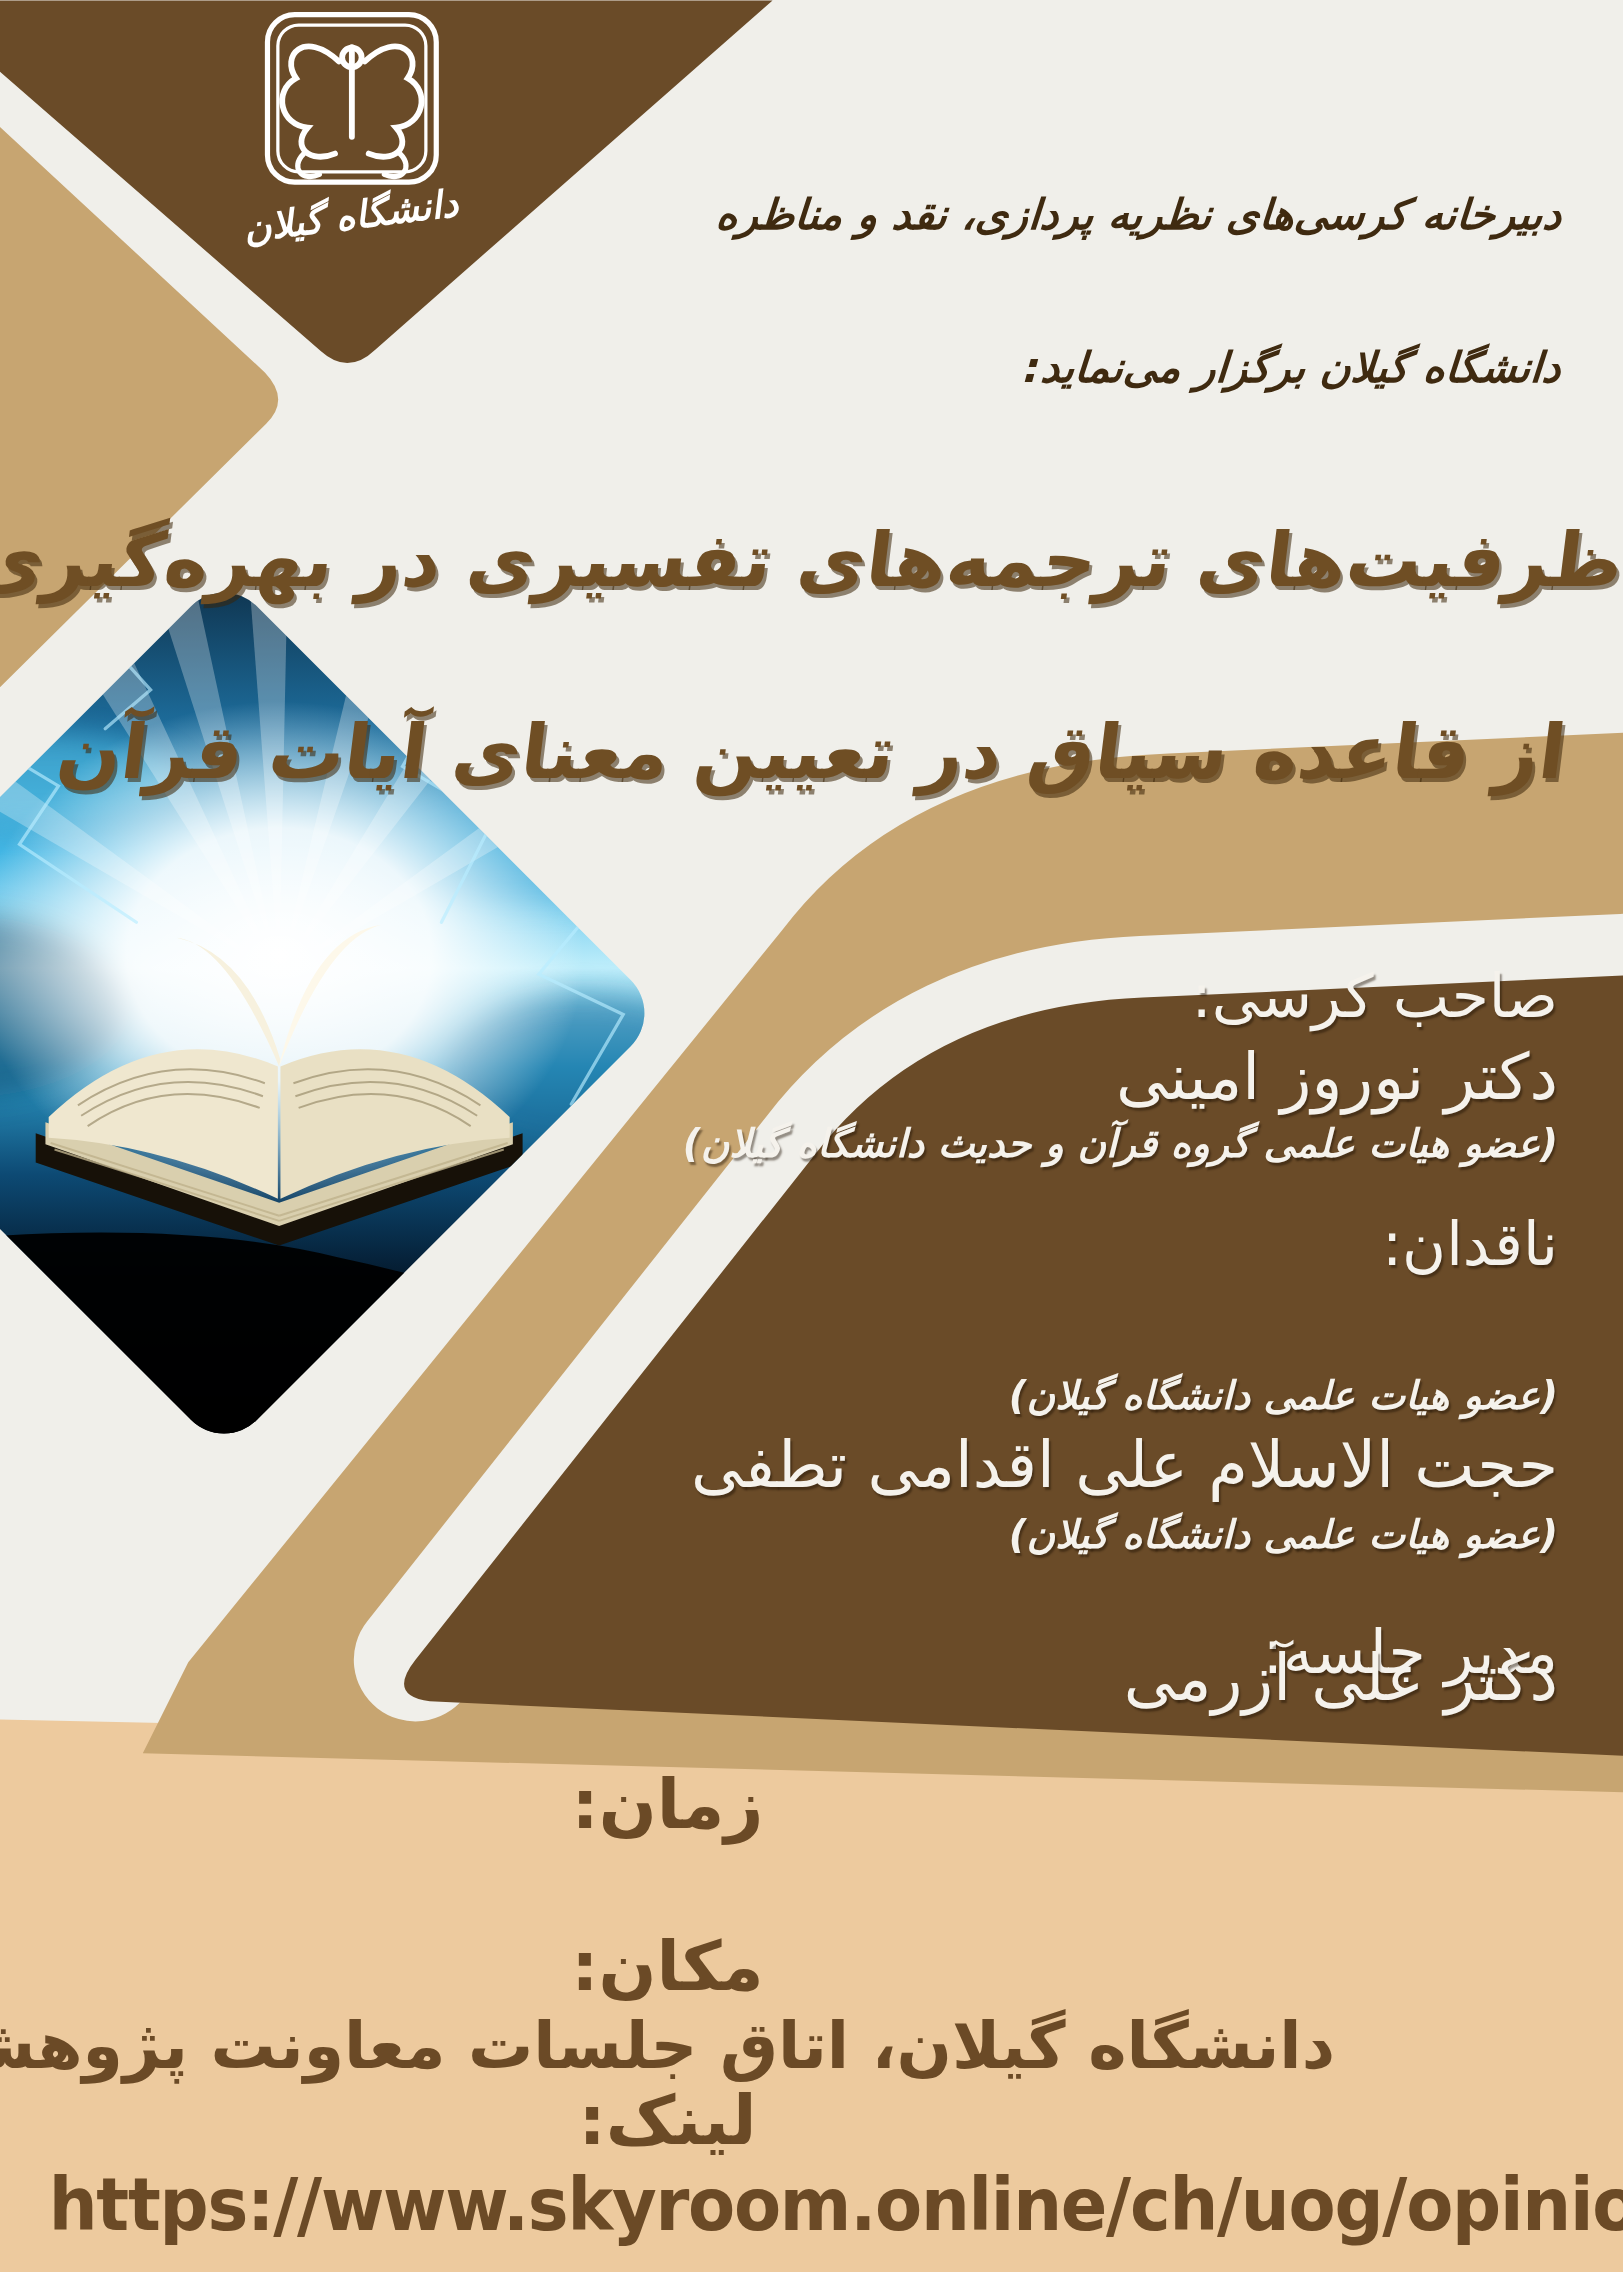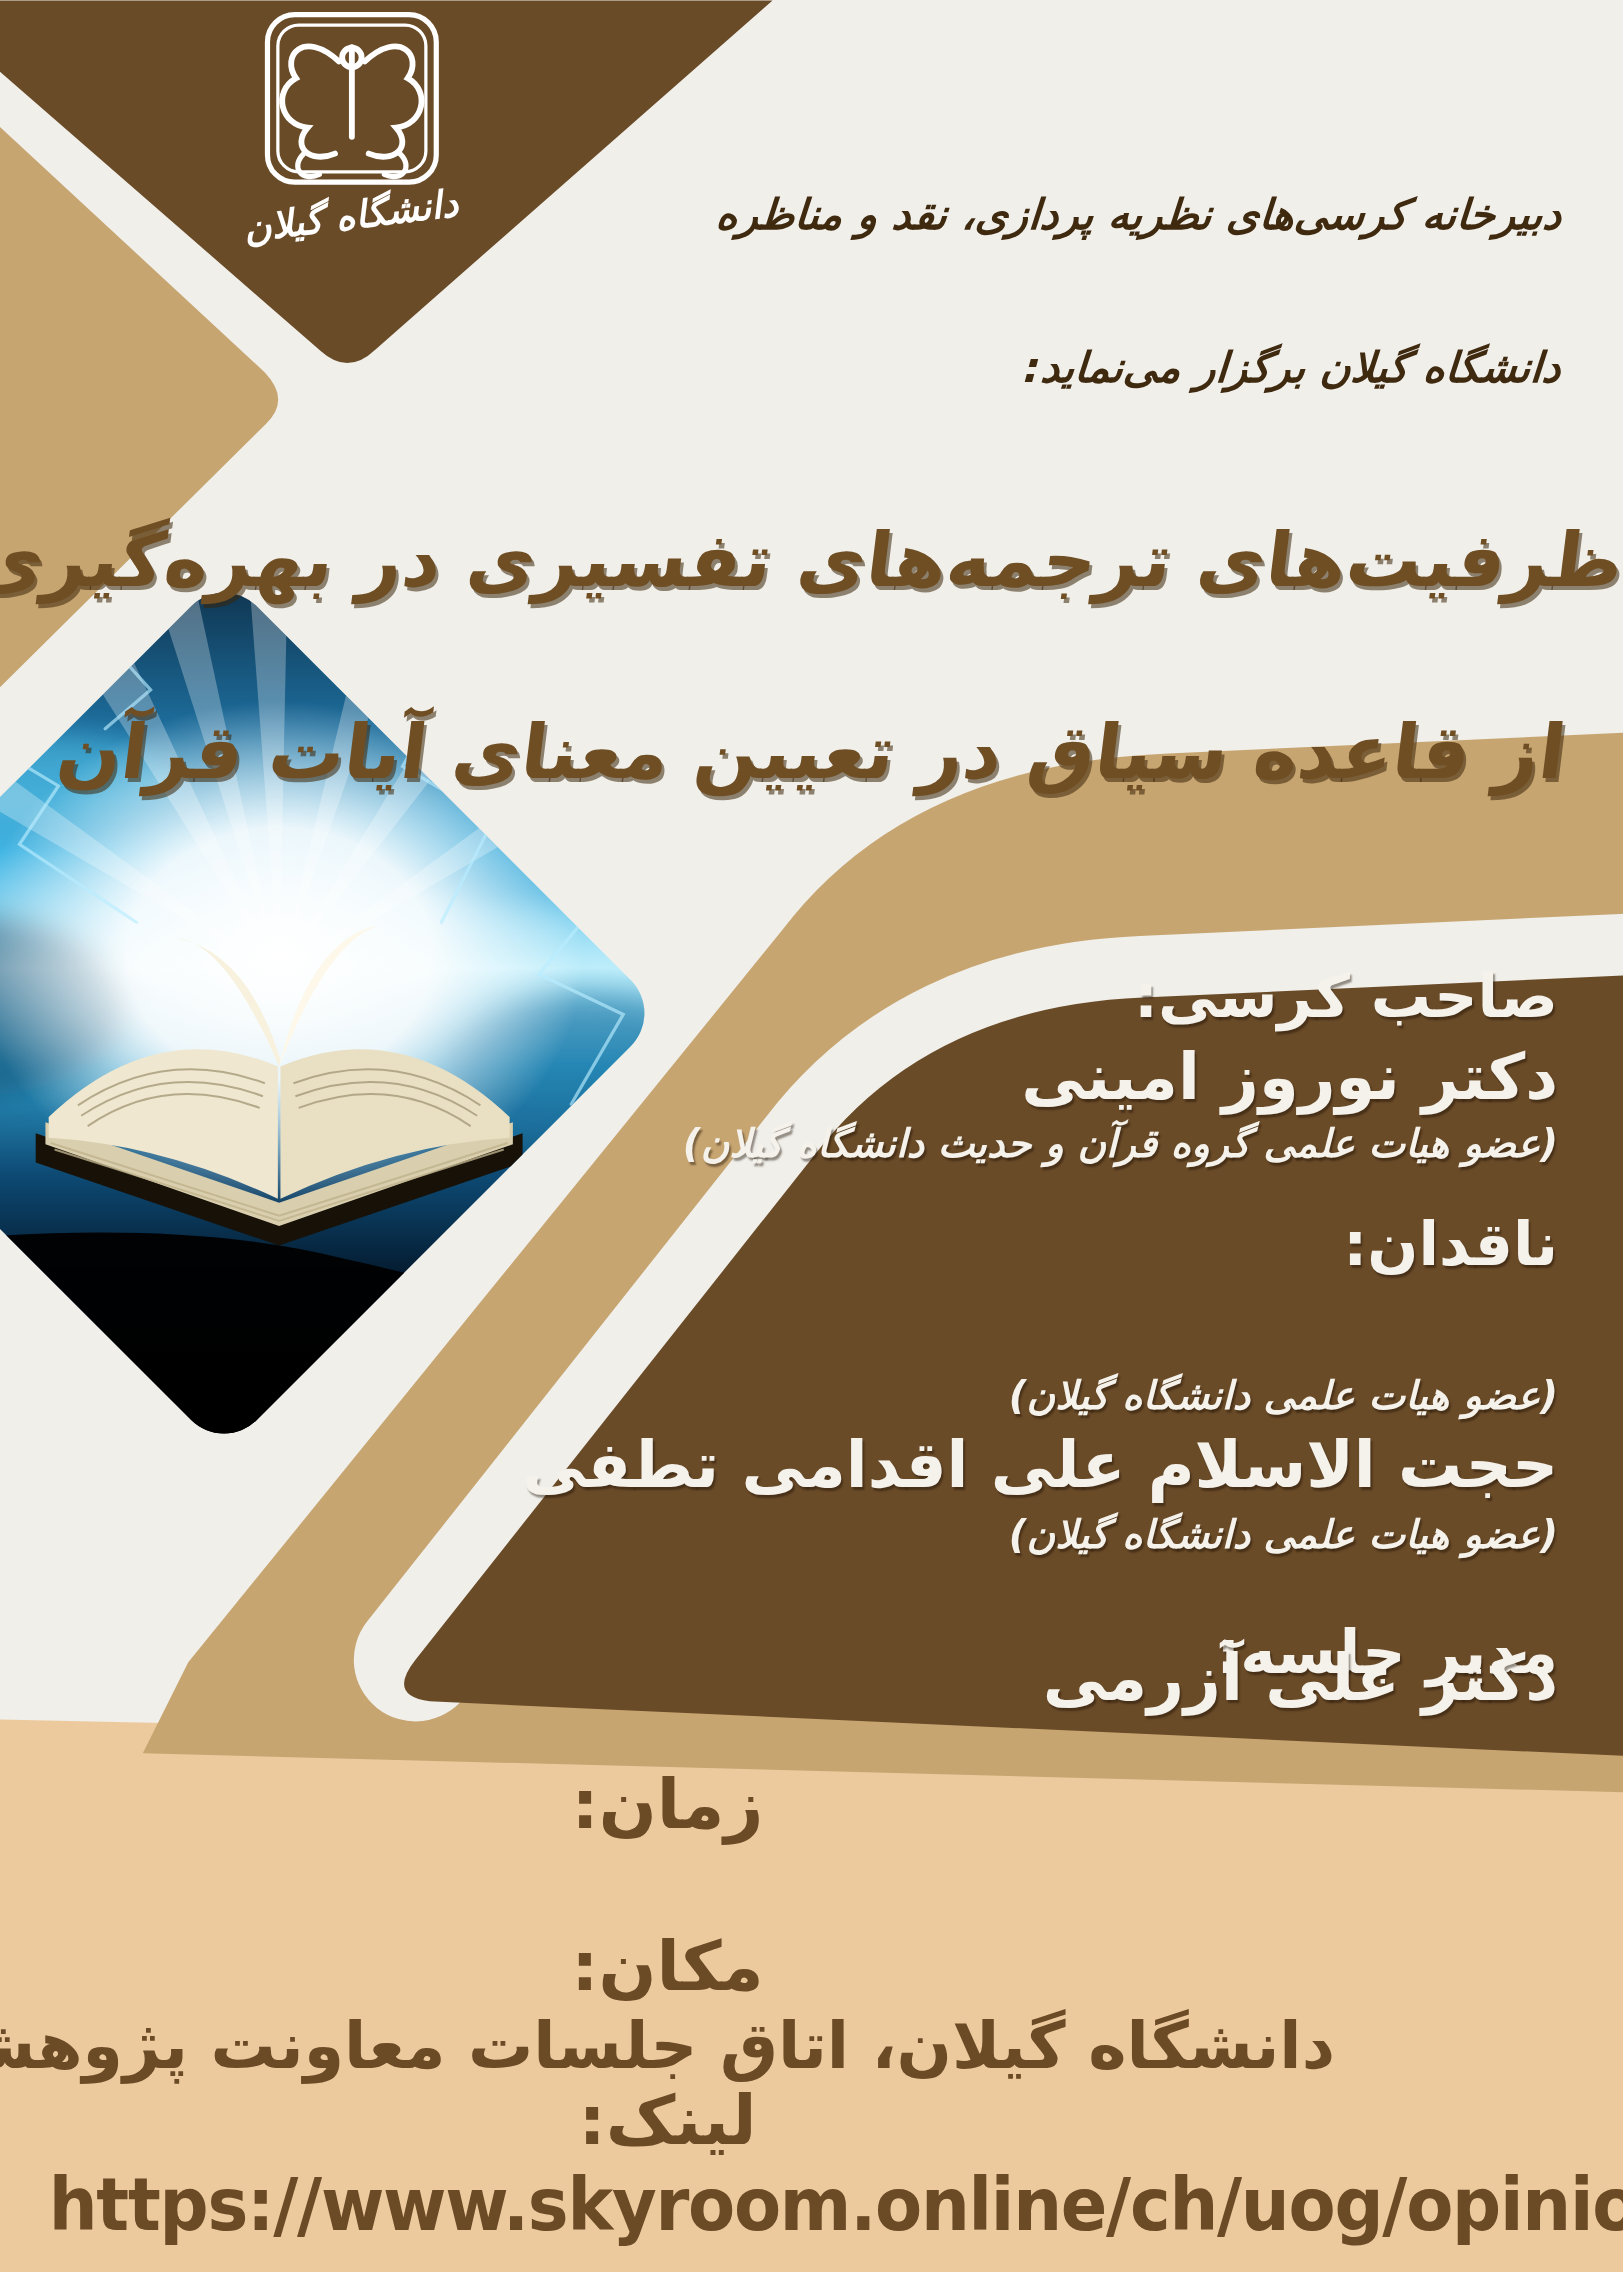--- a/index.html
+++ b/index.html
@@ -13,21 +13,21 @@
   
   .hdr{right:62px;text-align:right;direction:rtl;color:#3f2a10;
        font-size:42px;font-weight:bold;font-style:italic;transform:skewX(-4deg);}
   .hdr1{top:190px;} .hdr2{top:343px;}
   
   .title{left:0;width:1623px;text-align:center;direction:rtl;color:#6f4e24;
          font-size:75px;font-weight:bold;transform:skewX(-7deg);
          text-shadow:3.2px 3.9px 0 rgba(58,36,8,.55);}
   .title1{top:516px;} .title2{top:708px;}
   
-  .pnl{right:65px;text-align:right;direction:rtl;color:#f5f2ec;font-weight:bold;
+  .pnl{right:65px;text-align:right;direction:rtl;color:#f5f2ec;font-weight:normal;
        text-shadow:1.9px 2.6px 1.9px rgba(30,18,5,.45);}
   .plabel{font-size:60px;}
   .pname{font-size:64px;}
   .paff{font-size:39px;font-weight:bold;font-style:italic;}
   
   .bot{left:0;width:1335px;text-align:center;direction:rtl;color:#6b4a26;font-weight:bold;}
   .blabel{font-size:68px;}
   .bval{font-size:65px;}
   .url{left:0;width:1623px;text-align:center;direction:ltr;color:#6b4a26;
        font-weight:bold;font-size:73px;letter-spacing:-1.3px;transform:scaleX(.94);

